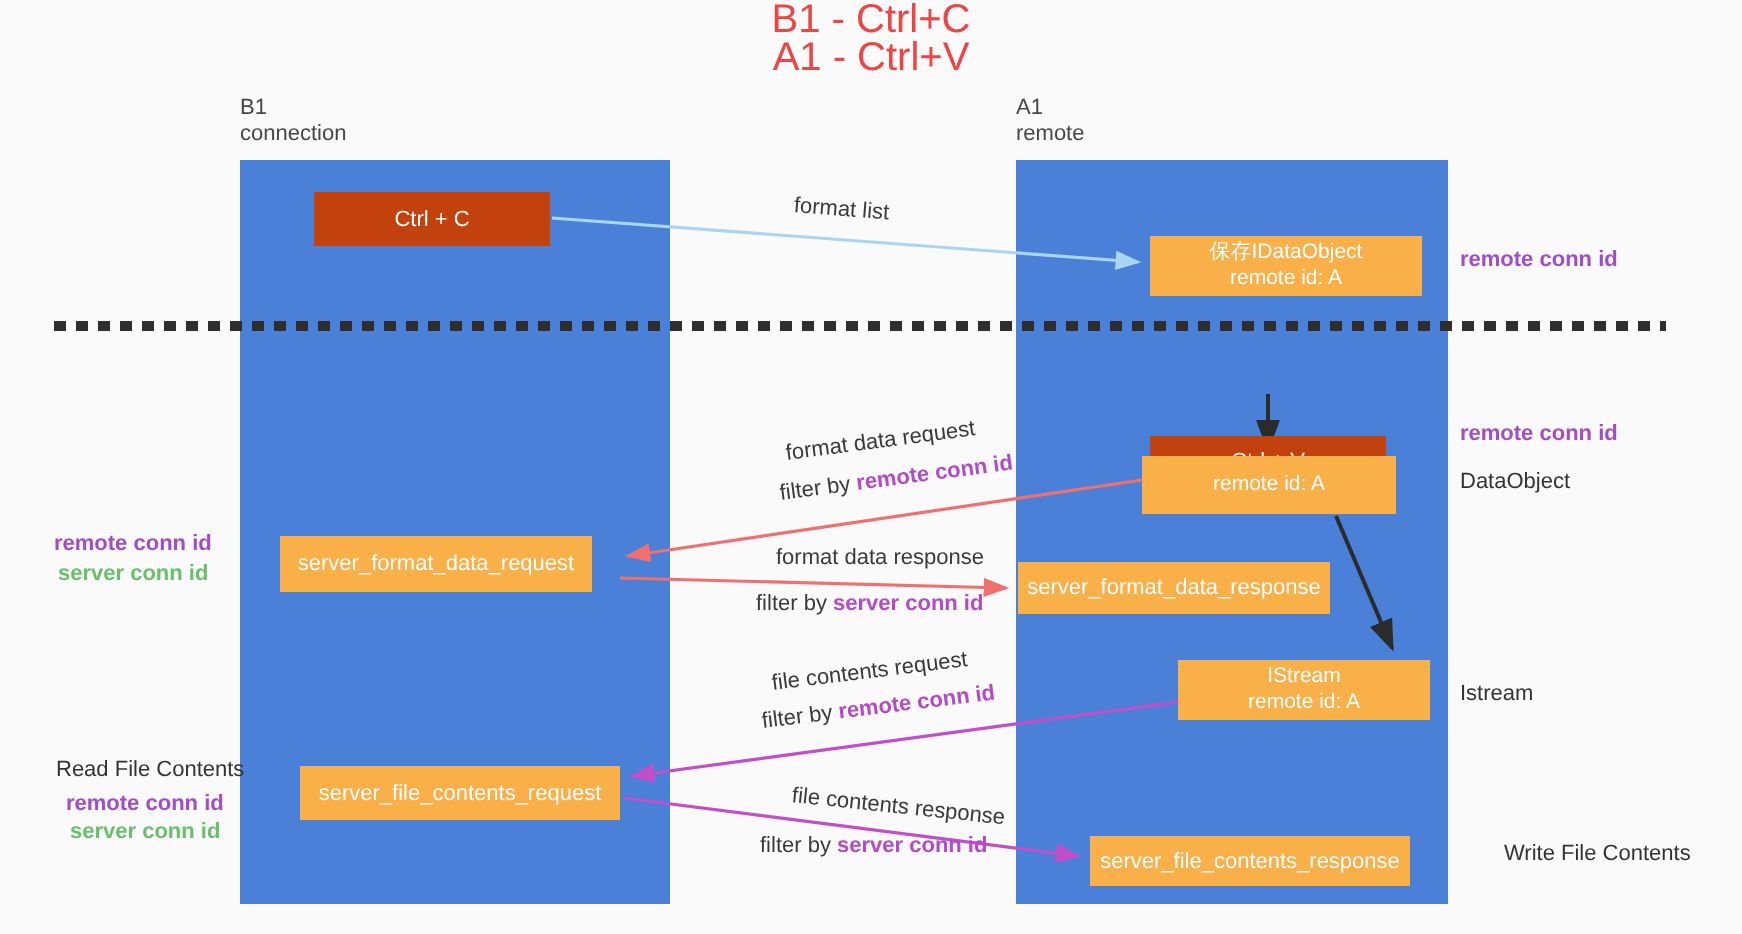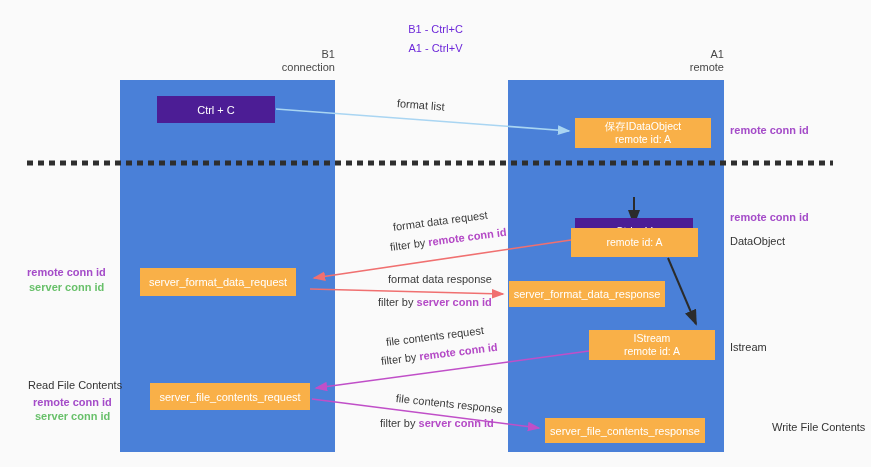--- a/index.html
+++ b/index.html
@@ -1,29 +1,29 @@
 <!DOCTYPE html>
 <html><head>
 <meta charset="utf-8">
 <style>
   html,body{margin:0;padding:0;background:#fafafa;}
   .canvas{
     position:relative;width:871px;height:467px;background:#fafafa;
     font-family:"Liberation Sans","DejaVu Sans",sans-serif;overflow:hidden;
   }
   .abs{position:absolute;}
-  .title{top:20px;left:0;width:100%;text-align:center;font-size:11px;line-height:19px;color:#6d28d9;z-index:4;}
-  .lane-header{top:48px;text-align:right;font-size:11px;line-height:13px;color:#474747;z-index:4;}
+  .title{top:1px;left:0;width:100%;text-align:center;font-size:20px;line-height:19px;color:#ef4444;z-index:4;}
+  .lane-header{top:48px;text-align:left;font-size:11px;line-height:13px;color:#474747;z-index:4;}
   .lane{top:80px;height:372px;background:#4a80d8;z-index:1;}
   .lane-left{left:120px;width:215px;}
   .lane-right{left:508px;width:216px;}
   .arrows{left:0;top:0;width:871px;height:467px;z-index:2;}
   .box{z-index:3;color:#ffffff;text-align:center;font-size:11px;}
   .box.orange{background:#f9b048;}
-  .box.green{background:#4c1d95;text-align:right;}
+  .box.green{background:#c2410c;text-align:right;}
   .box .l1,.box .l2{display:block;line-height:13px;}
   .single{display:flex;align-items:center;justify-content:center;}
   .two{display:flex;flex-direction:column;justify-content:center;}
   .lbl{z-index:4;font-size:11px;color:#3a3a3a;white-space:nowrap;}
   .purple{color:#a44bc8;font-weight:bold;}
   .greenTxt{color:#68c06a;font-weight:bold;}
   .magenta{color:#b44ac6;font-weight:bold;}
   .black{color:#333333;}
   .rot-up{transform:rotate(-7.5deg);transform-origin:left center;}
   .rot-up2{transform:rotate(-7deg);transform-origin:left center;}
@@ -120,21 +120,21 @@
   </div>
 
   <div class="abs box orange single" style="left:545px;top:418px;width:160px;height:25px;align-items:center;">
     <span>server_file_contents_response</span>
   </div>
 
   <div class="abs lbl purple" style="left:730px;top:124px;">remote conn id</div>
   <div class="abs lbl purple" style="left:730px;top:211px;">remote conn id</div>
   <div class="abs lbl black" style="left:730px;top:235px;">DataObject</div>
   <div class="abs lbl black" style="left:730px;top:341px;">Istream</div>
-  <div class="abs lbl black" style="left:772px;top:421px;">Write File Contents</div>
+  <div class="abs lbl black" style="left:752px;top:421px;">Write File Contents</div>
 
   <div class="abs lbl purple" style="left:27px;top:266px;">remote conn id</div>
   <div class="abs lbl greenTxt" style="left:29px;top:281px;">server conn id</div>
   <div class="abs lbl black" style="left:28px;top:379px;">Read File Contents</div>
   <div class="abs lbl purple" style="left:33px;top:396px;">remote conn id</div>
   <div class="abs lbl greenTxt" style="left:35px;top:410px;">server conn id</div>
 
   <div class="abs lbl rot-dn" style="left:397px;top:97px;">format list</div>
 
   <div class="abs lbl rot-up" style="left:393px;top:221px;">format data request</div>

